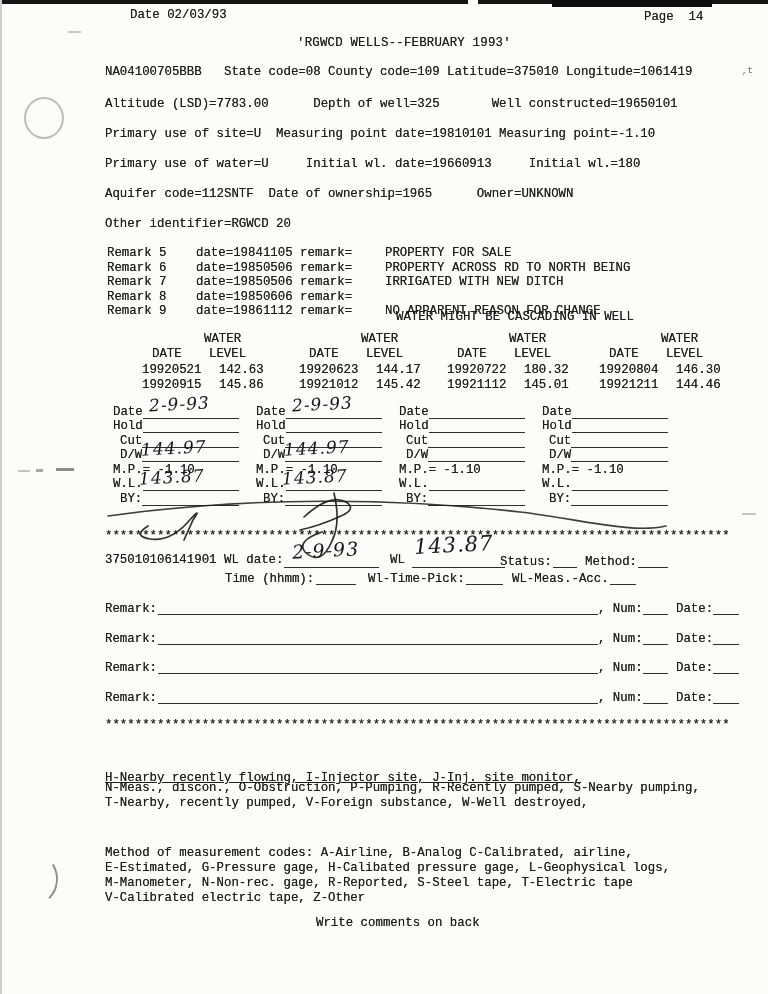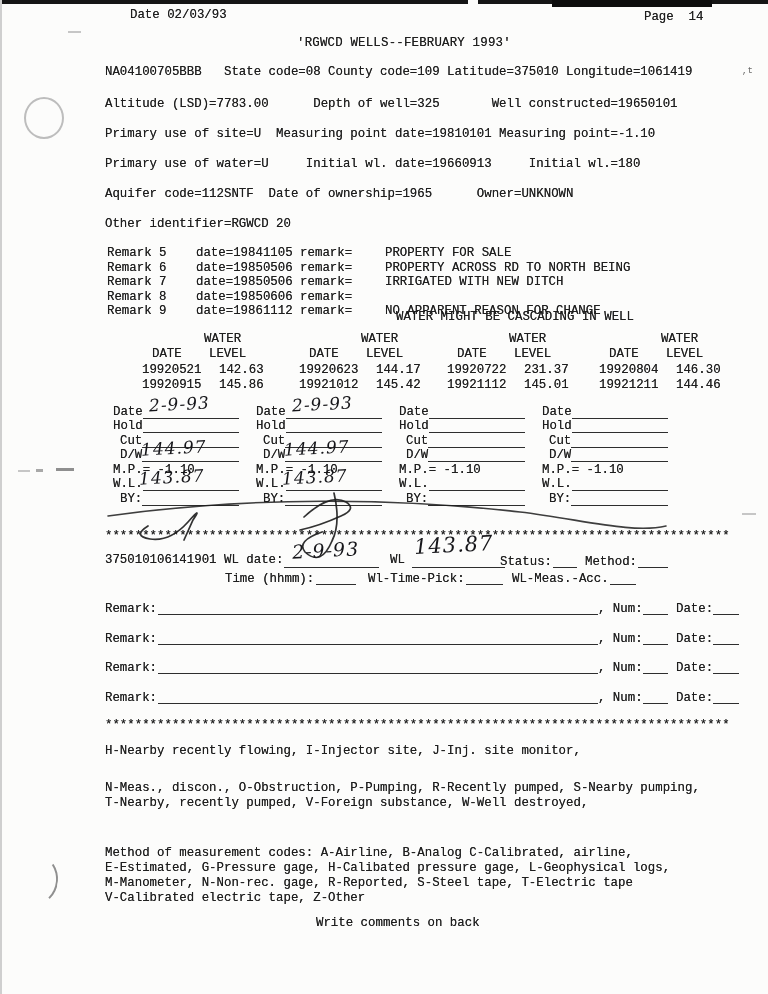--- a/index.html
+++ b/index.html
@@ -102,21 +102,21 @@
     <span style="left:3px;top:31px;">19920623</span>
     <span style="left:80px;top:31px;">144.17</span>
     <span style="left:3px;top:46px;">19921012</span>
     <span style="left:80px;top:46px;">145.42</span>
   </div>
   <div class="wt-group" style="left:410px;">
     <span style="left:65px;top:0;">WATER</span>
     <span style="left:13px;top:15px;">DATE</span>
     <span style="left:70px;top:15px;">LEVEL</span>
     <span style="left:3px;top:31px;">19920722</span>
-    <span style="left:80px;top:31px;">231.37</span>
+    <span style="left:80px;top:31px;">180.32</span>
     <span style="left:3px;top:46px;">19921112</span>
     <span style="left:80px;top:46px;">145.01</span>
   </div>
   <div class="wt-group" style="left:562px;">
     <span style="left:65px;top:0;">WATER</span>
     <span style="left:13px;top:15px;">DATE</span>
     <span style="left:70px;top:15px;">LEVEL</span>
     <span style="left:3px;top:31px;">19920804</span>
     <span style="left:80px;top:31px;">146.30</span>
     <span style="left:3px;top:46px;">19921211</span>
@@ -297,21 +297,21 @@
 
   <span class="line" style="left:105px;top:691px;">Remark:</span>
   <span class="ul" style="left:158px;top:689px;width:440px;"></span>
   <span class="line" style="left:598px;top:691px;">, Num:</span>
   <span class="ul" style="left:643px;top:689px;width:25px;"></span>
   <span class="line" style="left:676px;top:691px;">Date:</span>
   <span class="ul" style="left:713px;top:689px;width:26px;"></span>
 
   <div class="line" style="left:105px;top:718px;">************************************************************************************</div>
 
-  <div class="line" style="left:105px;top:744px;">H-Nearby recently flowing, I-Injector site, J-Inj. site monitor,</div>
+  <div class="line" style="left:105px;top:771px;text-decoration:underline;">H-Nearby recently flowing, I-Injector site, J-Inj. site monitor,</div>
   <div class="line" style="left:105px;top:781px;">N-Meas., discon., O-Obstruction, P-Pumping, R-Recently pumped, S-Nearby pumping,</div>
   <div class="line" style="left:105px;top:796px;">T-Nearby, recently pumped, V-Foreign substance, W-Well destroyed,</div>
 
   <div class="line" style="left:105px;top:846px;">Method of measurement codes: A-Airline, B-Analog C-Calibrated, airline,</div>
   <div class="line" style="left:105px;top:861px;">E-Estimated, G-Pressure gage, H-Calibated pressure gage, L-Geophysical logs,</div>
   <div class="line" style="left:105px;top:876px;">M-Manometer, N-Non-rec. gage, R-Reported, S-Steel tape, T-Electric tape</div>
   <div class="line" style="left:105px;top:891px;">V-Calibrated electric tape, Z-Other</div>
 
   <div class="line" style="left:316px;top:916px;">Write comments on back</div>
 

